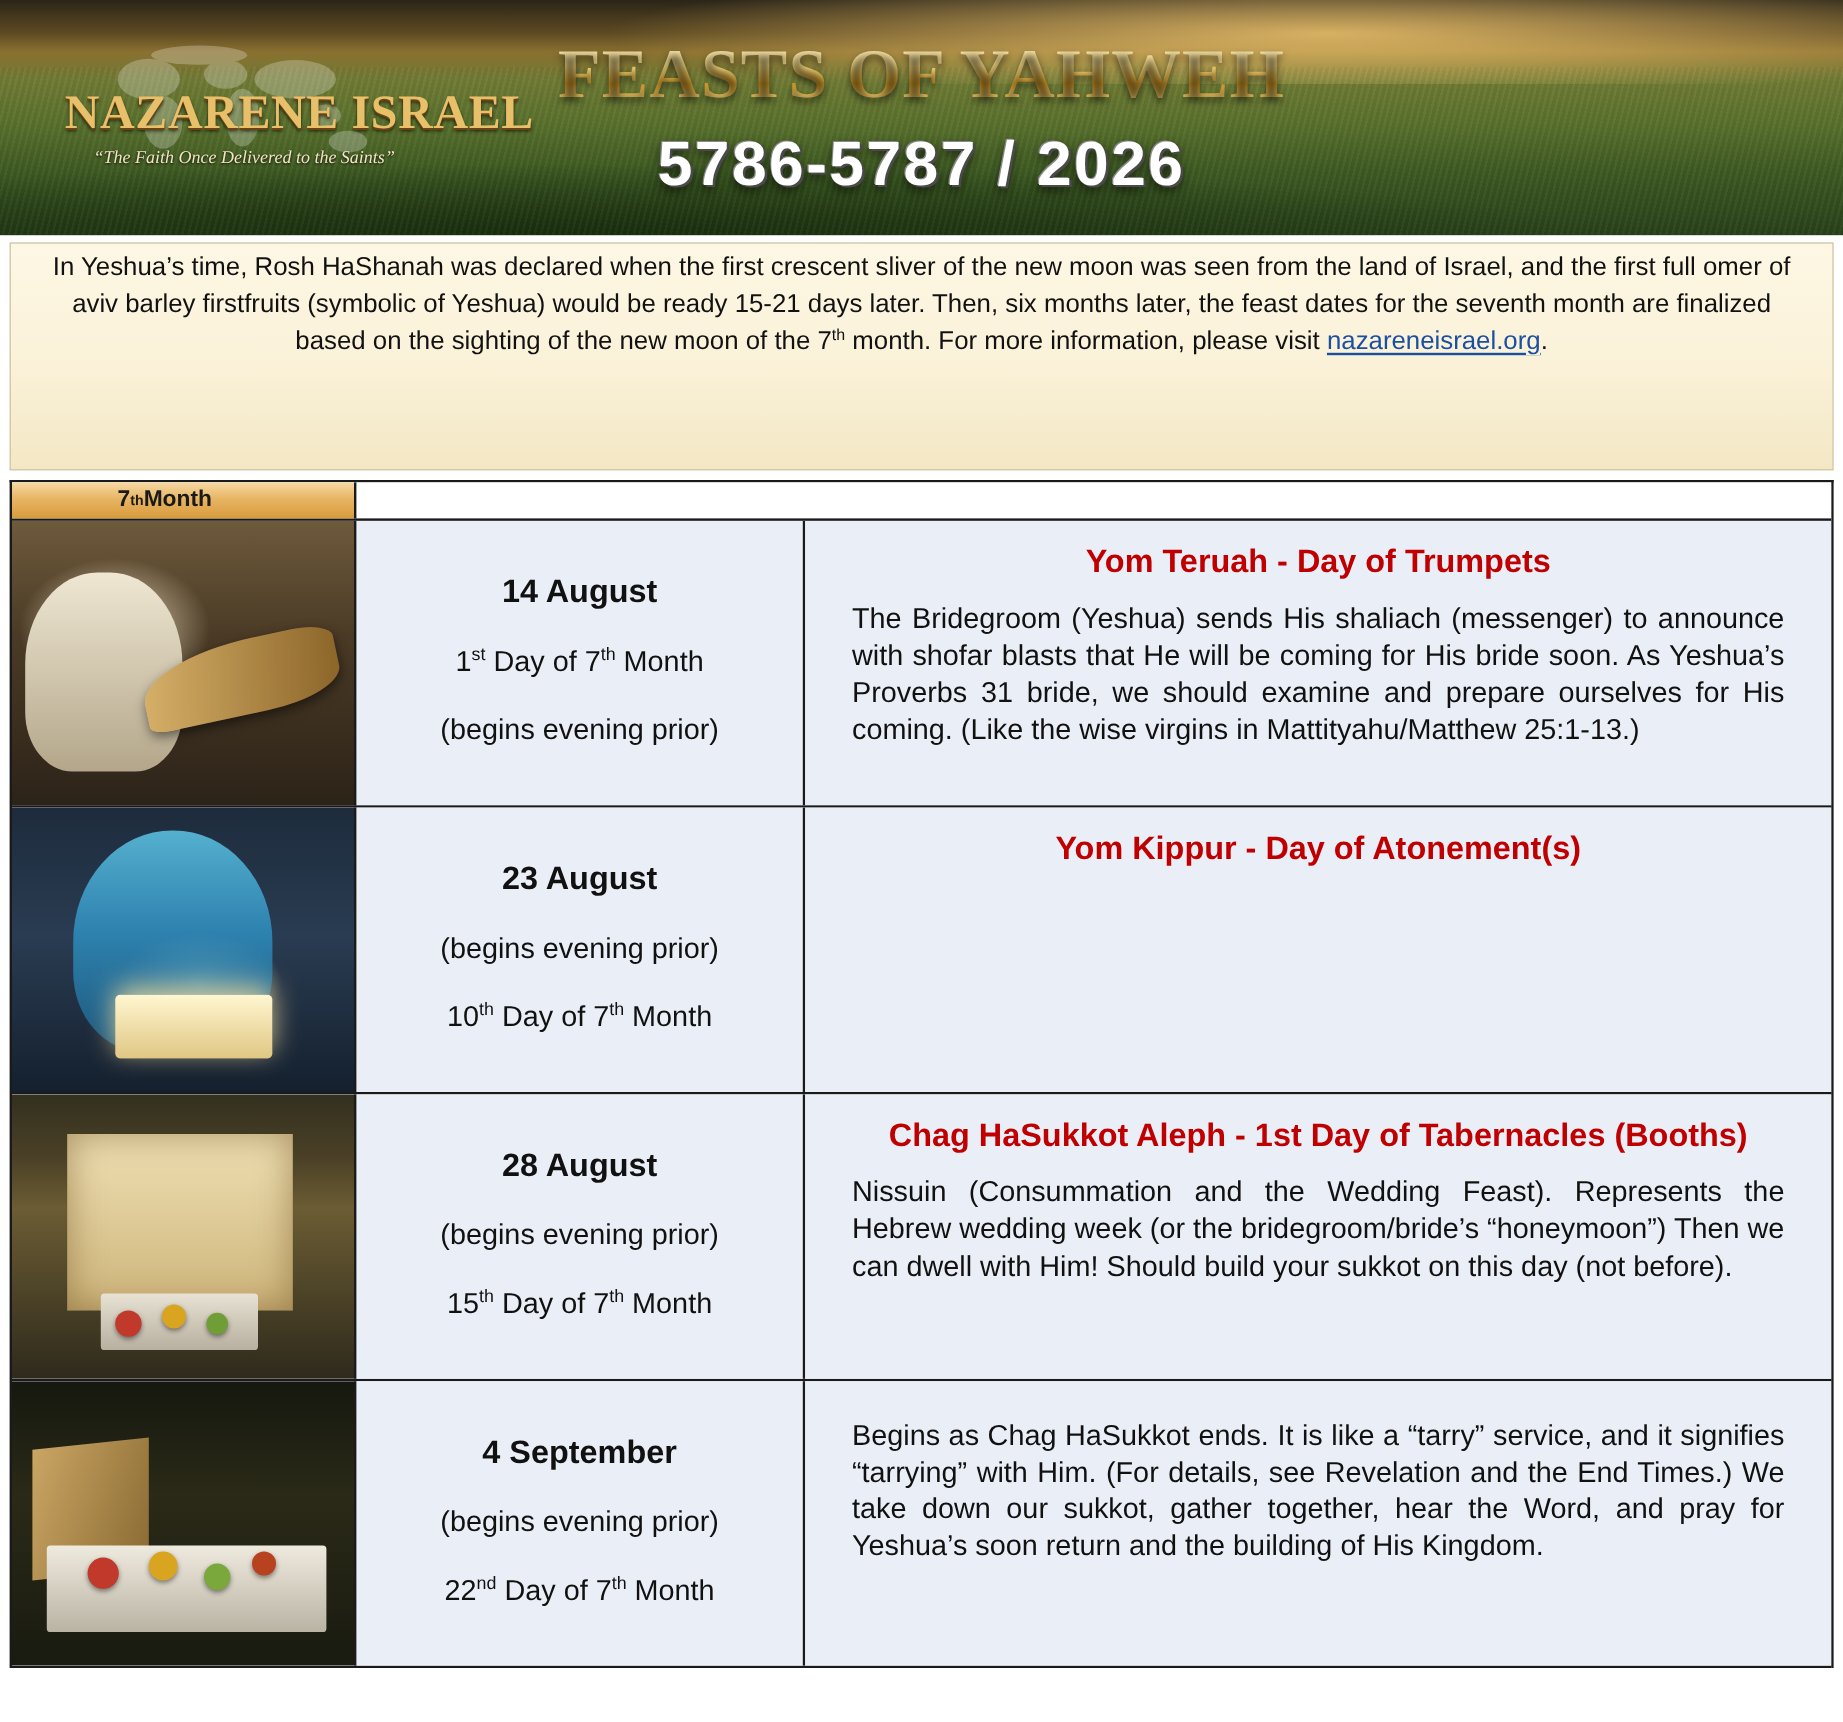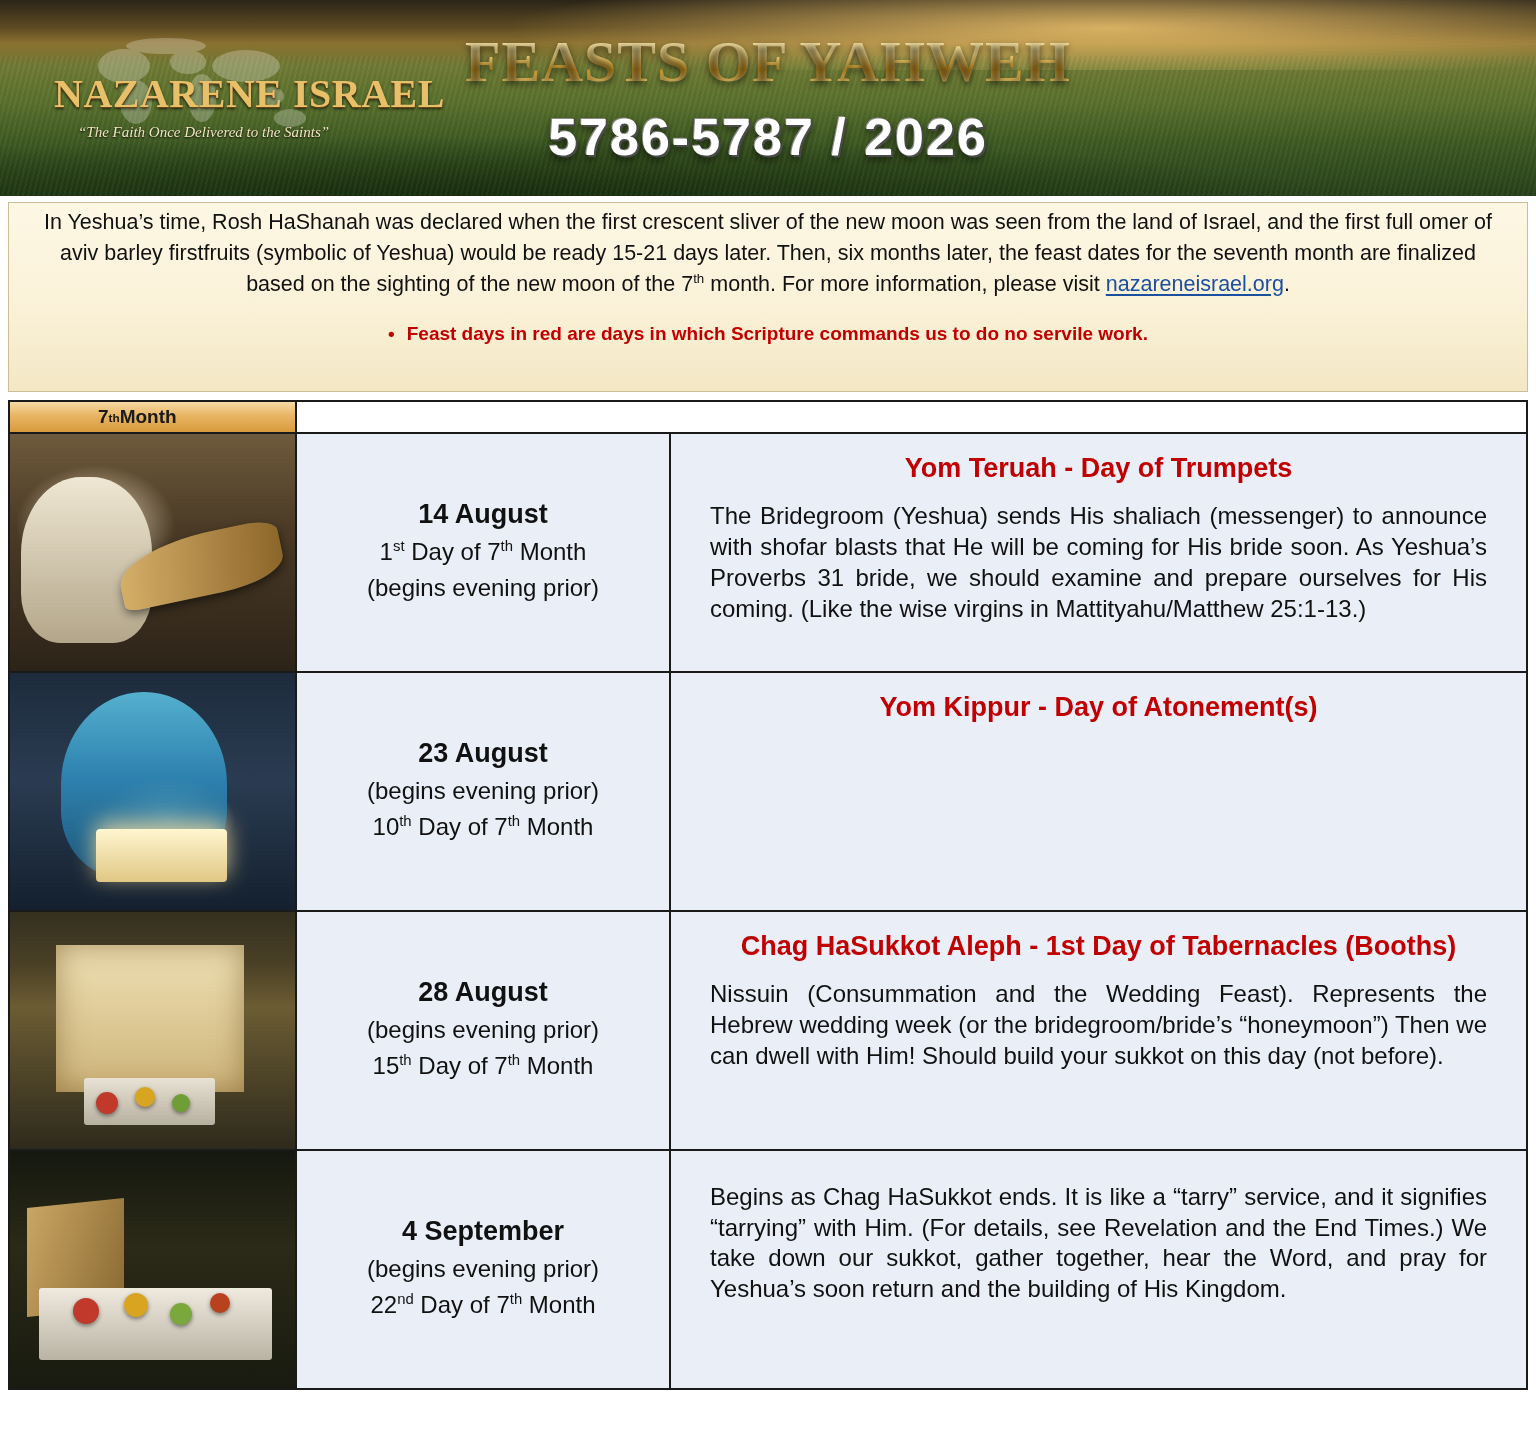--- a/index.html
+++ b/index.html
@@ -191,20 +191,21 @@
     width: 374px;
     flex: 0 0 374px;
     border-right: 2px solid #1a1a1a;
     background: #eaeff7;
     display: flex;
     flex-direction: column;
     align-items: center;
     justify-content: center;
     text-align: center;
     padding: 24px 10px;
+    gap: 21px;
   }
   .date-main {
     font-size: 27px;
     font-weight: bold;
     color: #111;
     margin-bottom: 4px;
   }
   .date-line {
     font-size: 24px;
     color: #111;
@@ -344,23 +345,20 @@
     <div class="title-block">
       <div class="title-main">FEASTS OF YAHWEH</div>
       <div class="title-sub">5786-5787 / 2026</div>
     </div>
   </div>
 
   <div class="note">
     <p>
       <span>In Yeshua’s time, Rosh HaShanah was declared when the first crescent sliver of the new moon was seen from the land of Israel, and the first full omer of aviv barley firstfruits (symbolic of Yeshua) would be ready 15-21 days later. Then, six months later, the feast dates for the seventh month are finalized based on the sighting of the new moon of the 7</span><sup>th</sup><span> month. For more information, please visit </span><a href="#">nazareneisrael.org</a><span>.</span>
     </p>
-    <ul class="note-bullets">
-      <li>Feast days in red are days in which Scripture commands us to do no servile work.</li>
-    </ul>
   </div>
 
   <div class="table">
 
     <div class="month-tab-row">
       <div class="month-tab">
         <span>7</span>
           <sup>th</sup>
           <span> Month</span>
       </div>

